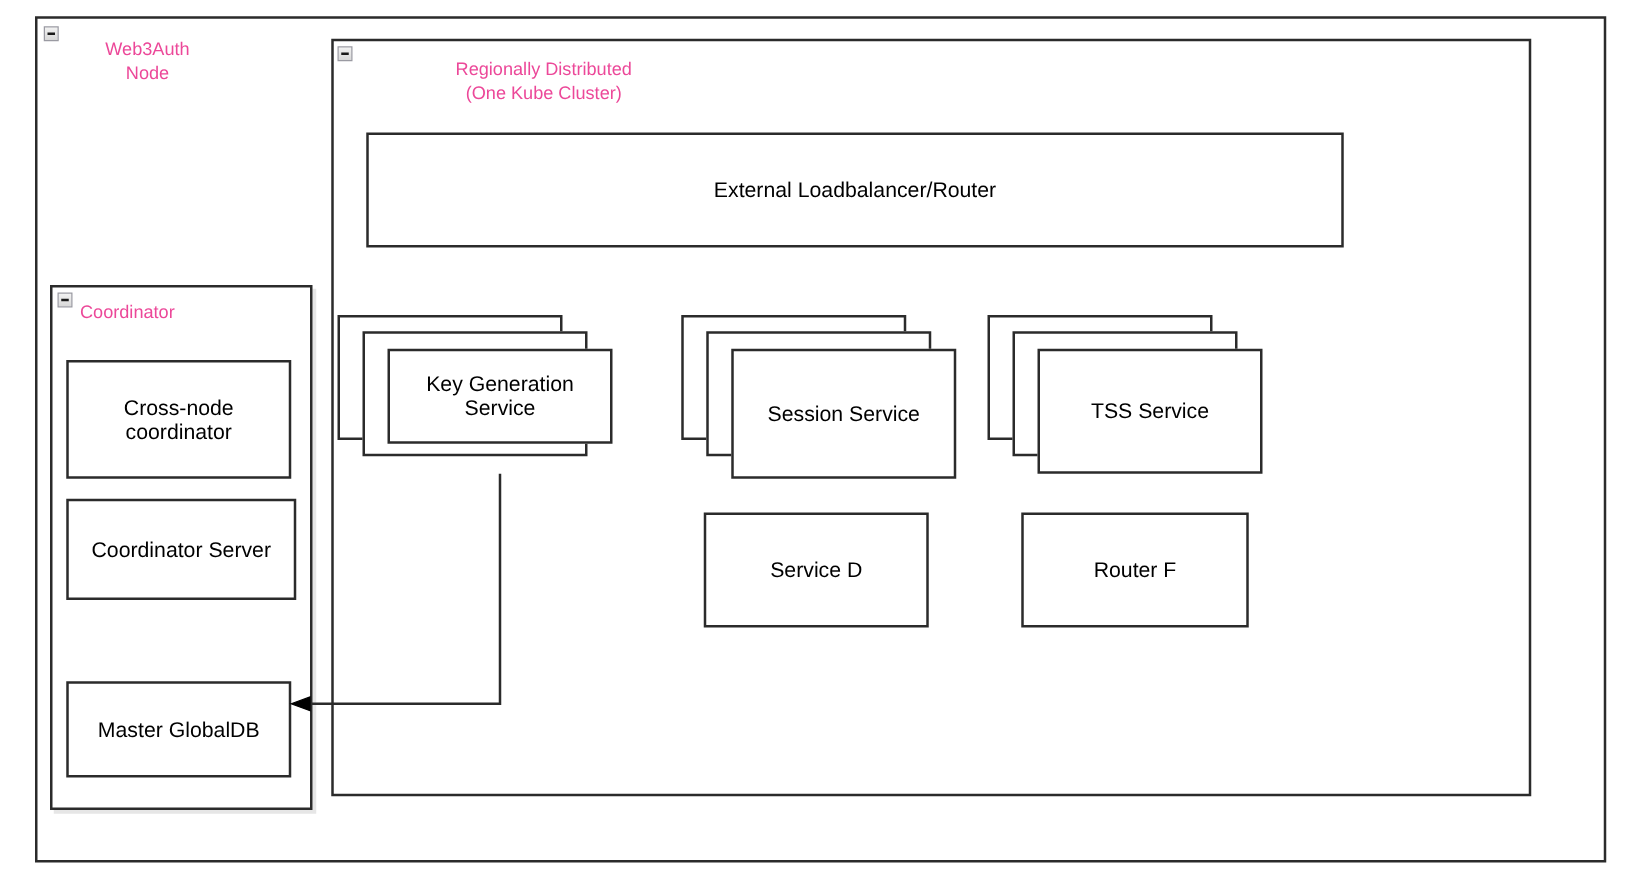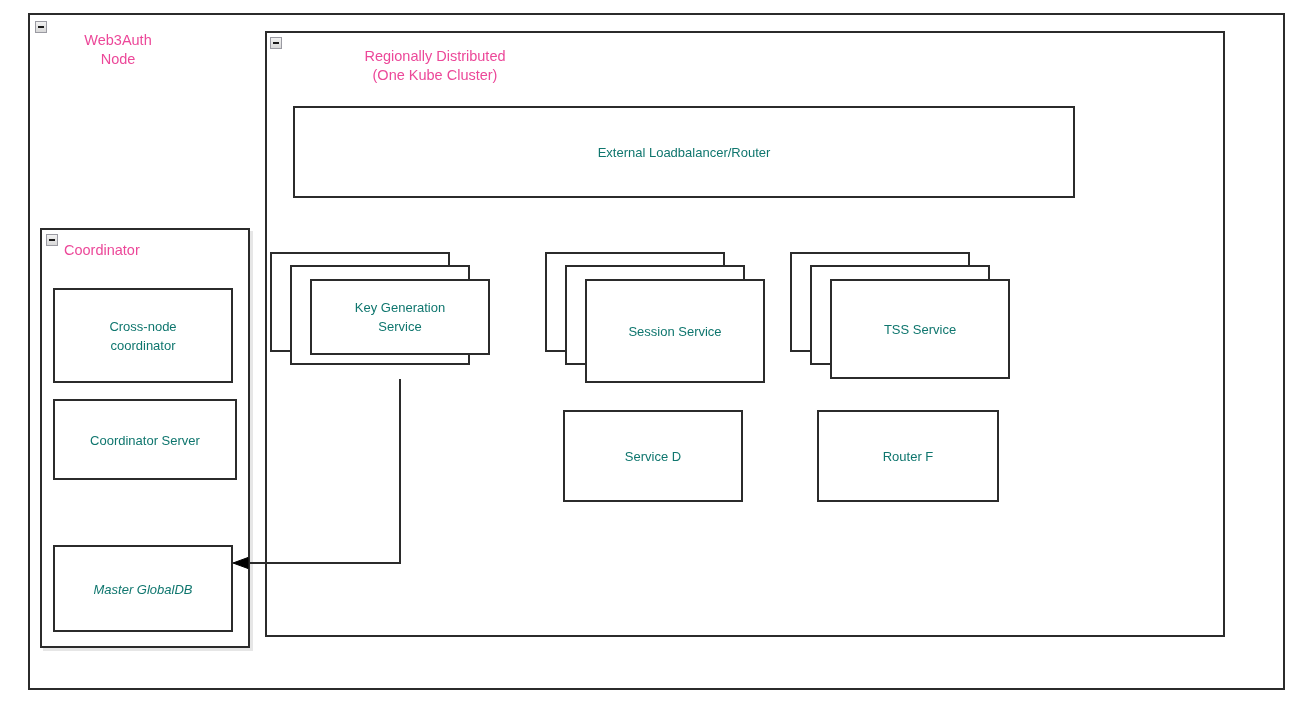--- a/index.html
+++ b/index.html
@@ -70,23 +70,23 @@
   }
 
   
   .node-label {
     position: absolute;
     left: 0;
     right: 0;
     top: 50%;
     transform: translateY(-50%);
     text-align: center;
-    font-size: 13px;
+    font-size: 17px;
     line-height: 19px;
-    color: #0f766e;
+    color: #000000;
     white-space: pre-line;
     padding: 0 4px;
     box-sizing: border-box;
   }
 
   
   .stack {
     position: absolute;
   }
   .stack .layer {
@@ -135,21 +135,21 @@
 
   <div class="node" style="left:53px; top:288px; width:180px; height:95px;">
     <span class="node-label">Cross-node
 coordinator</span>
   </div>
 
   <div class="node" style="left:53px; top:399px; width:184px; height:81px;">
     <span class="node-label">Coordinator Server</span>
   </div>
 
-  <div class="node" style="left:53px; top:545px; width:180px; height:87px;font-style:italic;">
+  <div class="node" style="left:53px; top:545px; width:180px; height:77px;">
     <span class="node-label">Master GlobalDB</span>
   </div>
 
   <div class="stack" style="left:270px; top:252px; width:220px; height:127px;">
     <div class="layer back2" style="width:180px; height:100px;"></div>
     <div class="layer back1" style="width:180px; height:100px;"></div>
     <div class="layer front" style="width:180px; height:76px;">
       <span class="node-label">Key Generation
 Service</span>
     </div>

